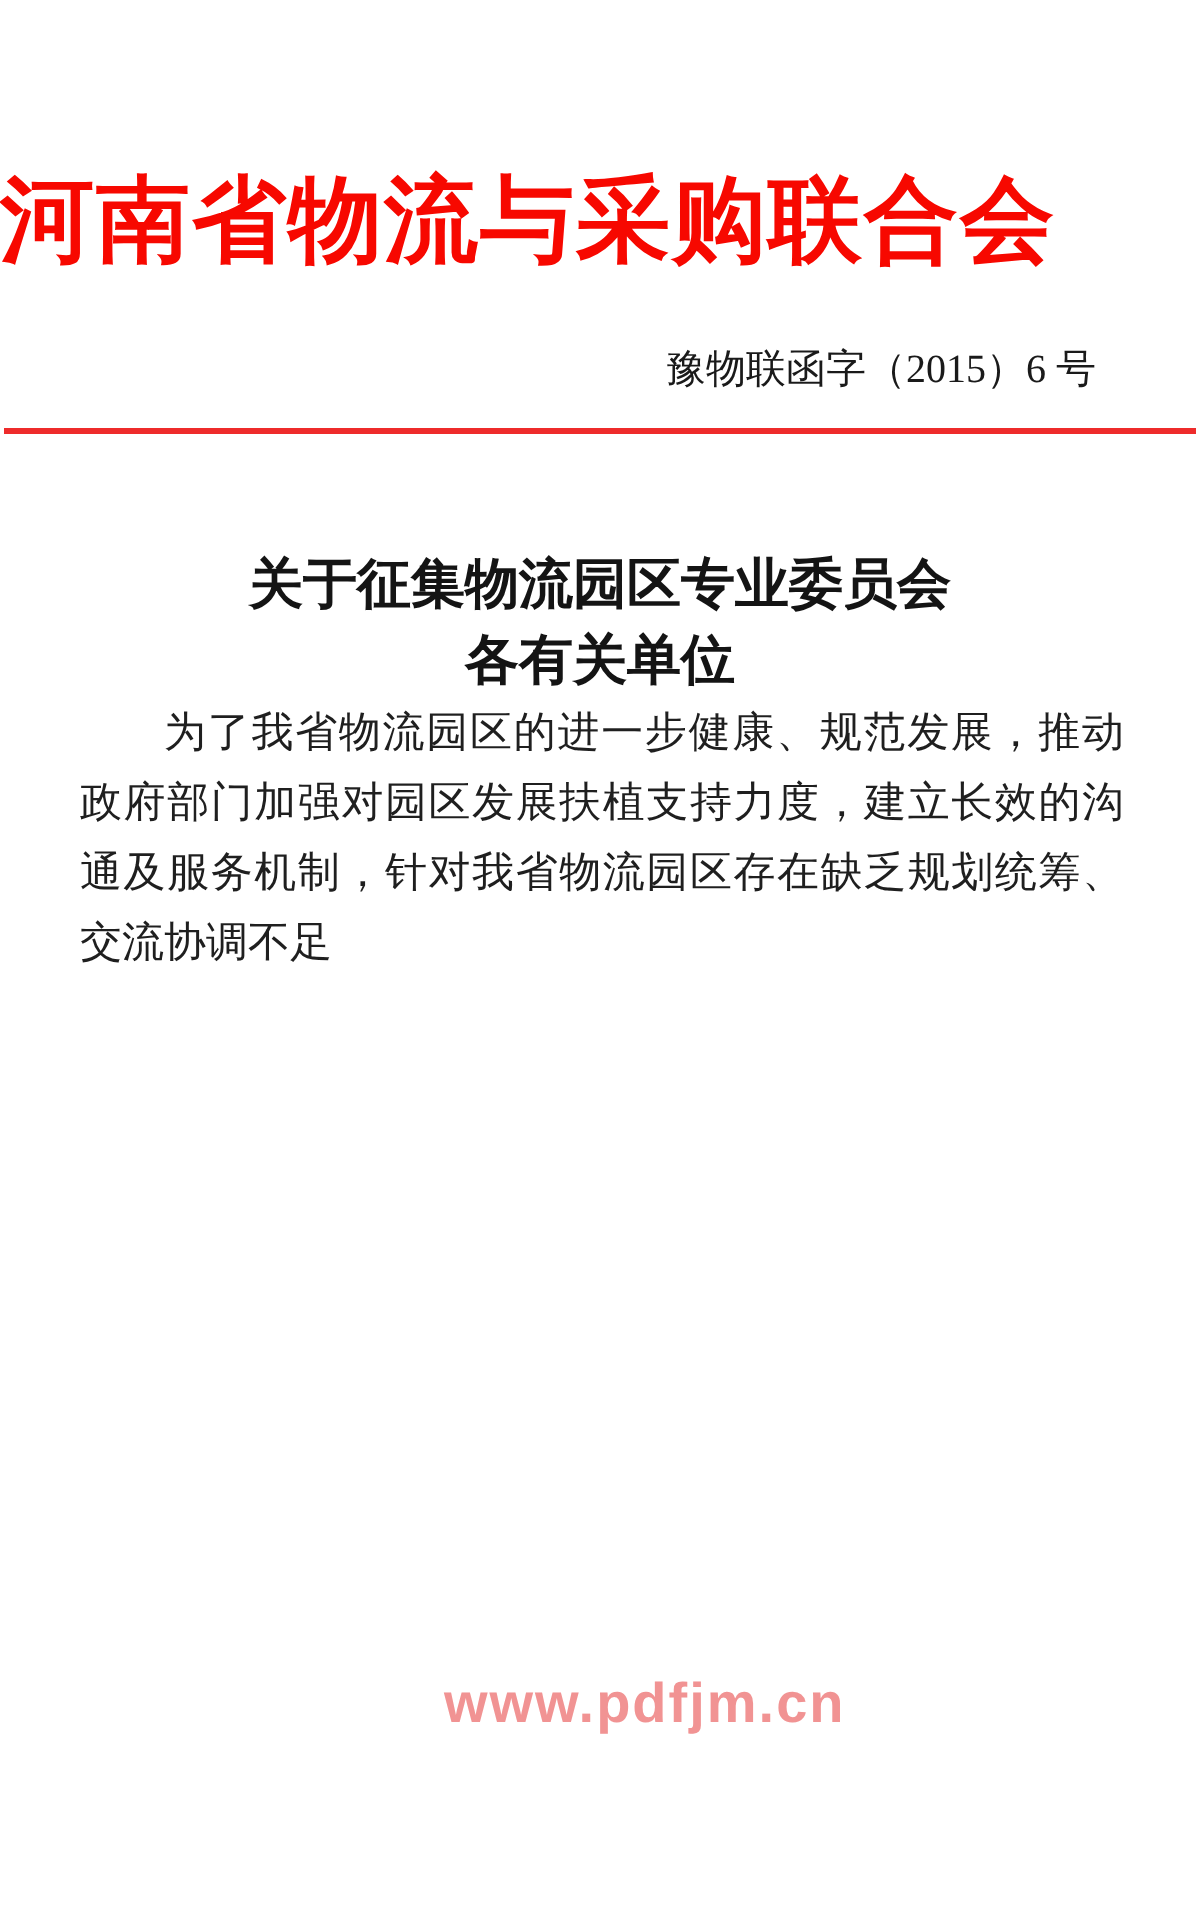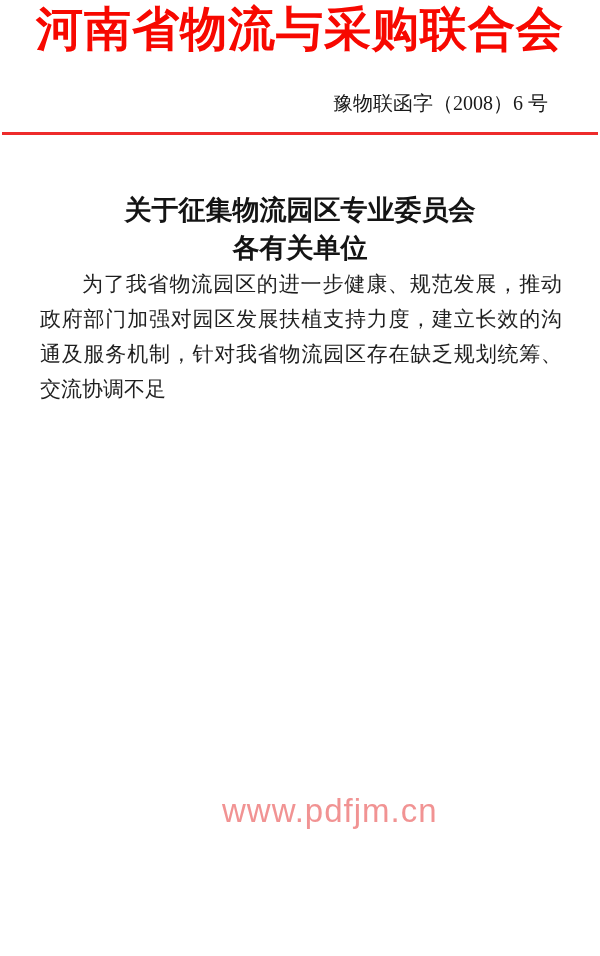--- a/index.html
+++ b/index.html
@@ -12,21 +12,21 @@
     width: 600px;
     height: 956px;
     margin: 0 auto;
     background: #ffffff;
     overflow: hidden;
     font-family: "Liberation Serif", "DejaVu Serif", serif;
     color: #1d1d1d;
   }
   .org-name {
     margin: 0;
-    text-align: center;
+    padding-top: 82px;
     font-size: 47px;
     line-height: 58px;
     font-weight: bold;
     letter-spacing: 1px;
     white-space: nowrap;
   }
   .doc-number {
     margin-top: 32px;
     padding-right: 52px;
     text-align: right;
@@ -65,24 +65,24 @@
     text-indent: 42px;
     text-align: justify;
     text-justify: inter-ideograph;
   }
   .para + .para {
     margin-top: 22px;
   }
   .watermark {
     position: absolute;
     left: 222px;
-    top: 792px;
+    top: 836px;
     font-family: "Liberation Sans", "DejaVu Sans", sans-serif;
-    font-size: 33px;
-    font-weight: 400;
+    font-size: 28px;
+    font-weight: 700;
     letter-spacing: 1px;
     white-space: nowrap;
     pointer-events: none;
     z-index: 0;
   }
   .content-layer {
     position: relative;
     z-index: 1;
   }
 </style>
@@ -90,21 +90,21 @@
 <body>
 
 <div class="page">
 
   <div class="watermark" style="color: rgba(239, 128, 128, 0.85);">www.pdfjm.cn</div>
 
   <div class="content-layer">
 
     <h1 class="org-name" style="color: rgb(247, 8, 0);">河南省物流与采购联合会</h1>
 
-    <div class="doc-number">豫物联函字（2008）6 号</div>
+    <div class="doc-number">豫物联函字（2015）6 号</div>
 
     <hr class="red-divider" style="background: rgb(238, 43, 43);">
 
     <div class="doc-title">
       <div>关于征集物流园区专业委员会</div>
       <div>各有关单位</div>
     </div>
 
     <div class="body-area">
 

